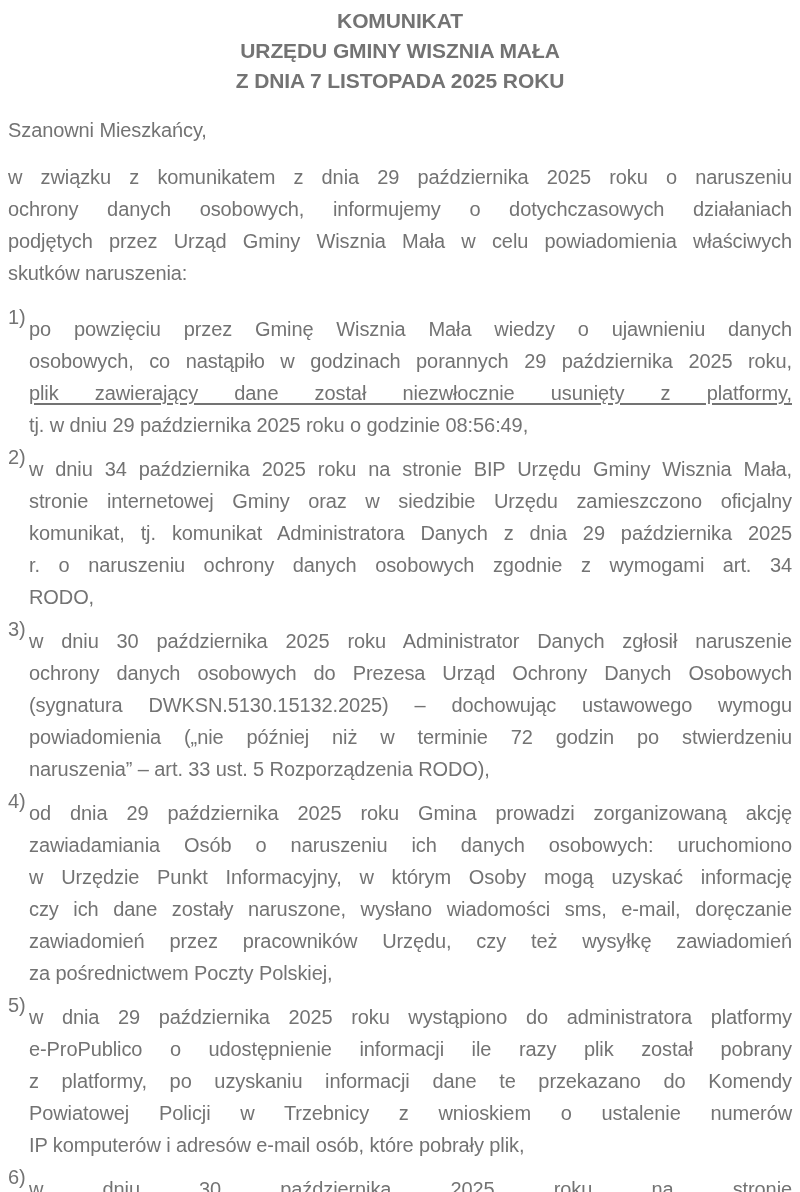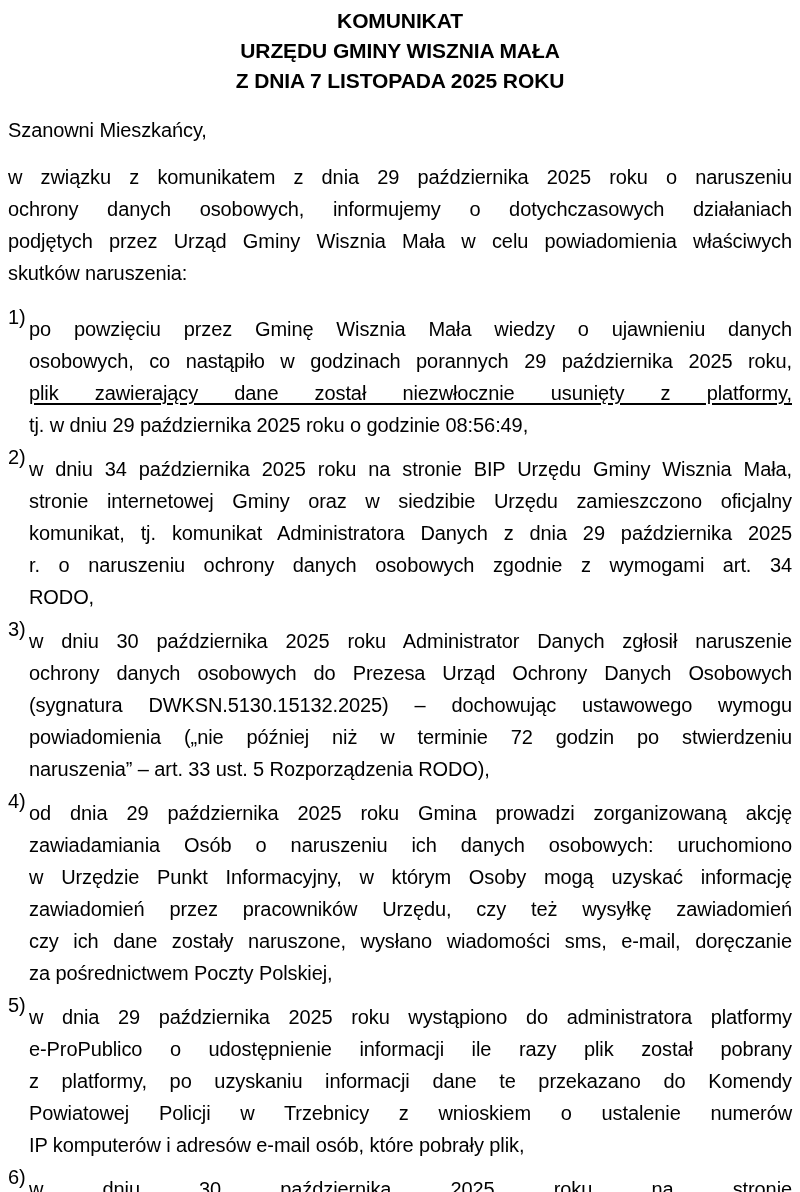--- a/index.html
+++ b/index.html
@@ -3,21 +3,21 @@
 <meta charset="utf-8">
 <style>
   html, body { margin: 0; padding: 0; background: #ffffff; }
   .page {
     box-sizing: border-box;
     width: 800px;
     height: 1192px;
     overflow: hidden;
     padding: 6px 8px 0 8px;
     background: #ffffff;
-    color: #000000;
+    color: #737373;
     font-family: "Liberation Sans", "DejaVu Sans", sans-serif;
     font-size: 20px;
     line-height: 32px;
     letter-spacing: -0.1px;
   }
   .title-block {
     text-align: center;
     font-weight: 700;
     font-size: 21px;
     line-height: 30px;
@@ -82,22 +82,22 @@
           <div class="ln jl"><span>powiadomienia („nie później niż w terminie 72 godzin po stwierdzeniu</span></div>
           <div class="ln"><span>naruszenia” – art. 33 ust. 5 Rozporządzenia RODO),</span></div>
         </div>
       </li>
       <li class="item">
         <span class="num">4)</span>
         <div class="ibody">
           <div class="ln jl"><span>od dnia 29 października 2025 roku Gmina prowadzi zorganizowaną akcję</span></div>
           <div class="ln jl"><span>zawiadamiania Osób o naruszeniu ich danych osobowych: uruchomiono</span></div>
           <div class="ln jl"><span>w Urzędzie Punkt Informacyjny, w którym Osoby mogą uzyskać informację</span></div>
+          <div class="ln jl"><span>czy ich dane zostały naruszone, wysłano wiadomości sms, e-mail, doręczanie</span></div>
           <div class="ln jl"><span>zawiadomień przez pracowników Urzędu, czy też wysyłkę zawiadomień</span></div>
-          <div class="ln jl"><span>czy ich dane zostały naruszone, wysłano wiadomości sms, e-mail, doręczanie</span></div>
           <div class="ln"><span>za pośrednictwem Poczty Polskiej,</span></div>
         </div>
       </li>
       <li class="item">
         <span class="num">5)</span>
         <div class="ibody">
           <div class="ln jl"><span>w dnia 29 października 2025 roku wystąpiono do administratora platformy</span></div>
           <div class="ln jl"><span>e-ProPublico o udostępnienie informacji ile razy plik został pobrany</span></div>
           <div class="ln jl"><span>z platformy, po uzyskaniu informacji dane te przekazano do Komendy</span></div>
           <div class="ln jl"><span>Powiatowej Policji w Trzebnicy z wnioskiem o ustalenie numerów</span></div>

